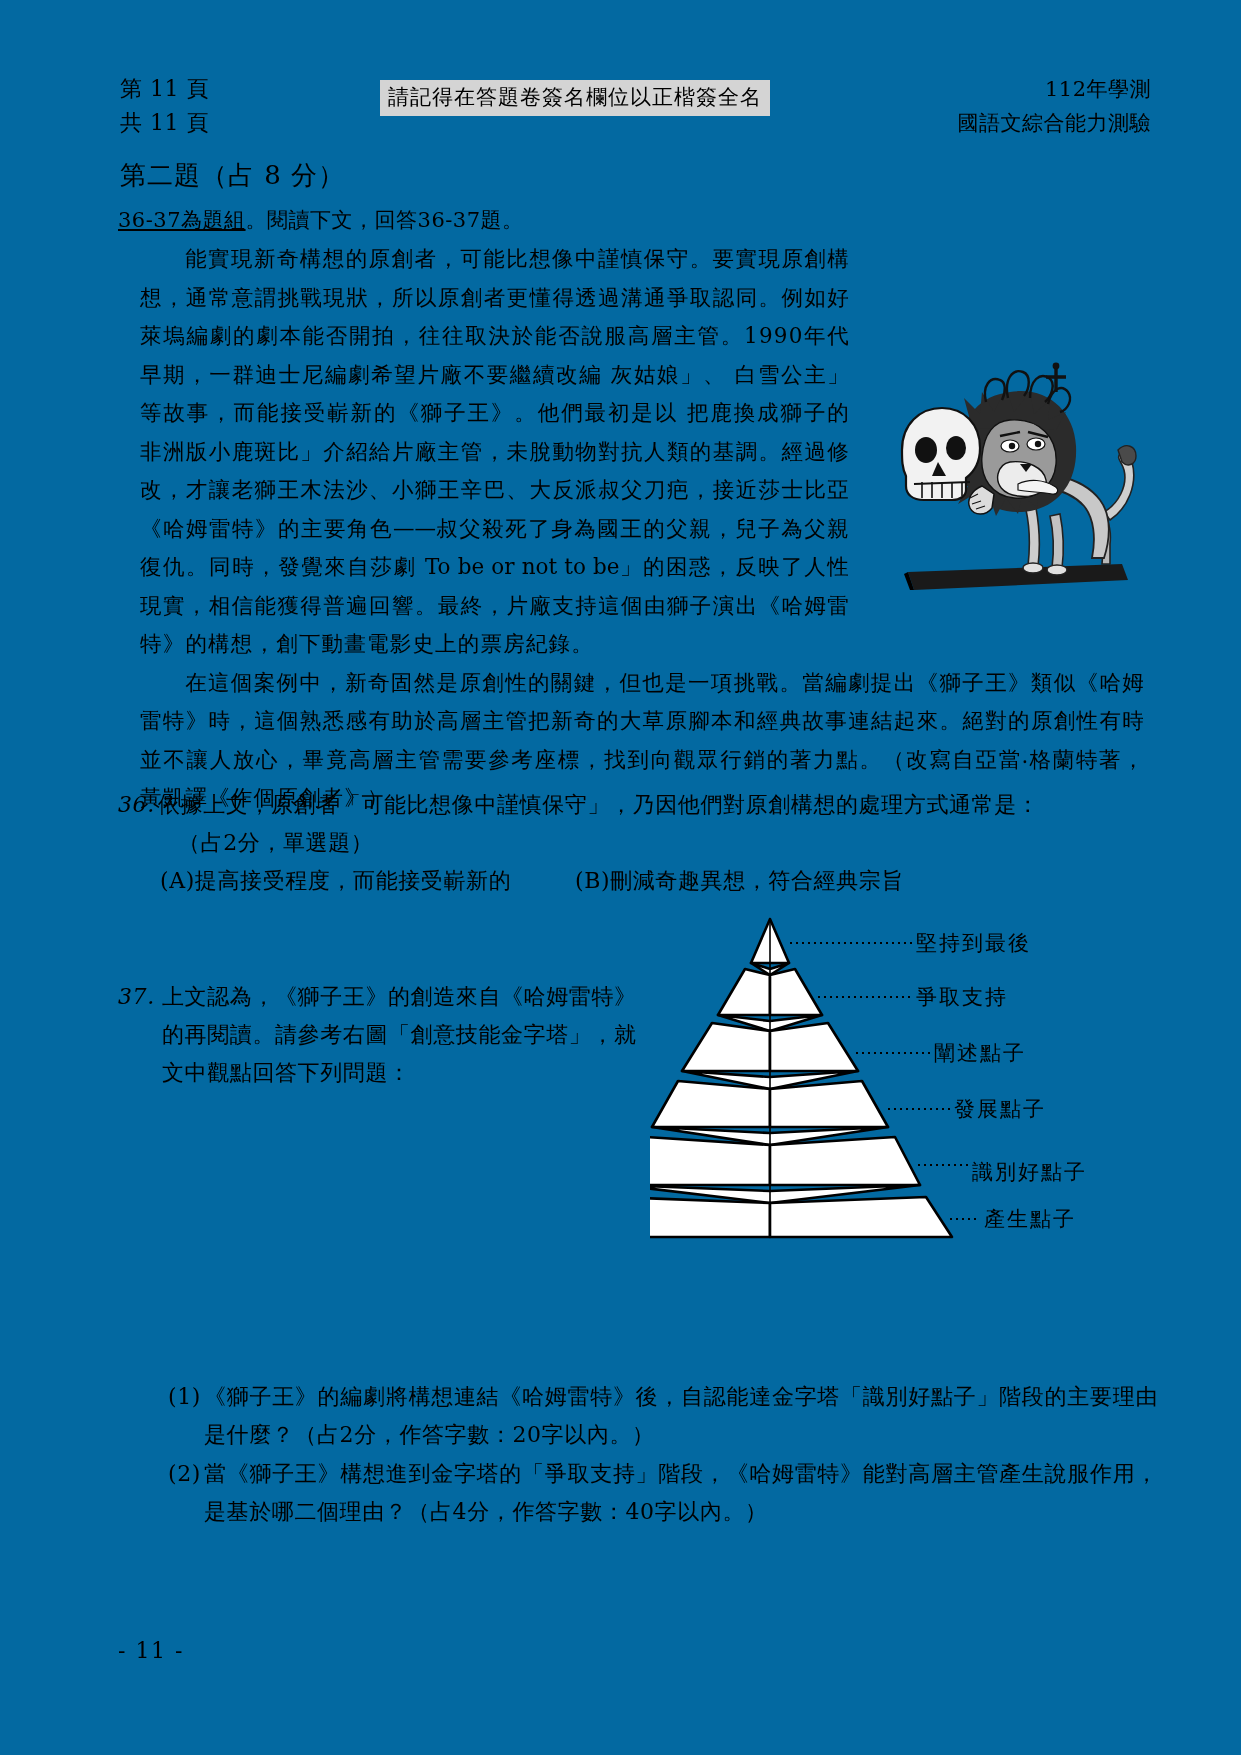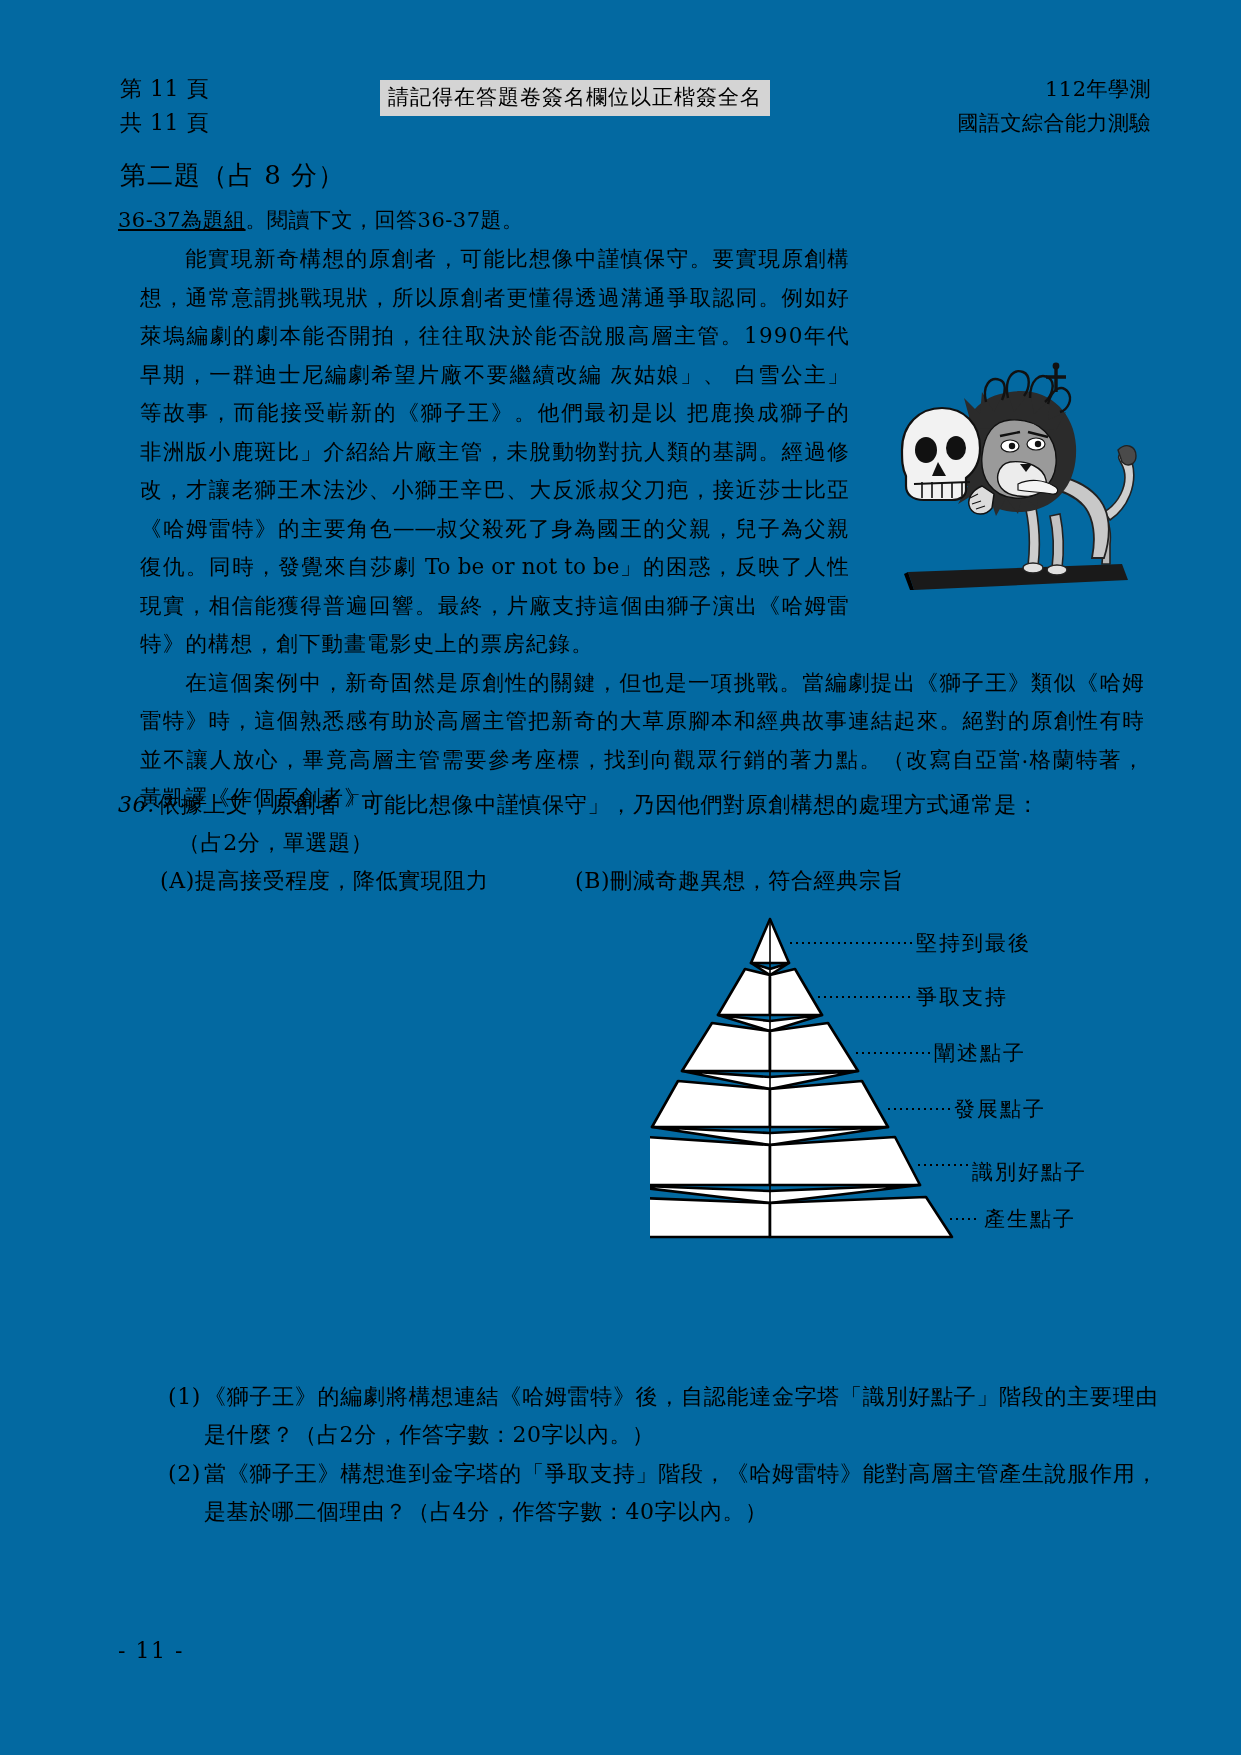--- a/index.html
+++ b/index.html
@@ -303,25 +303,29 @@
   </div>
 
   <div class="q-block" id="q36">
     <span class="q-num">36.</span>
     <span class="q-text">依據上文，原創者「可能比想像中謹慎保守」，乃因他們對原創構想的處理方式通常是：</span>
     <span class="q-sub">（占2分，單選題）</span>
   </div>
 
   <div class="options">
     <div class="opt-row">
-      <span class="opt">(A)提高接受程度，降低實現阻力</span>
+      <span class="opt">(A)提高接受程度，而能接受嶄新的</span>
       <span class="opt">(B)刪減奇趣異想，符合經典宗旨</span>
     </div>
   </div>
 
+  <div class="q-block" id="q37">
+    <span class="q-num">37.</span>
+    <span class="q-text">上文認為，《獅子王》的創造來自《哈姆雷特》的再閱讀。請參考右圖「創意技能金字塔」，就文中觀點回答下列問題：</span>
+  </div>
 
   <div class="pyramid-figure">
     <svg viewBox="0 0 360 340" width="360" height="340" aria-hidden="true">
       <g fill="#ffffff" stroke="#000000" stroke-width="2.6" stroke-linejoin="round">
 
         <polygon points="120,14 101,58 139,58"></polygon>
         <polygon points="101,58 120,70 139,58 120,64"></polygon>
 
         <polygon points="120,70 95,64 68,110 120,110"></polygon>
         <polygon points="120,70 145,64 172,110 120,110"></polygon>

